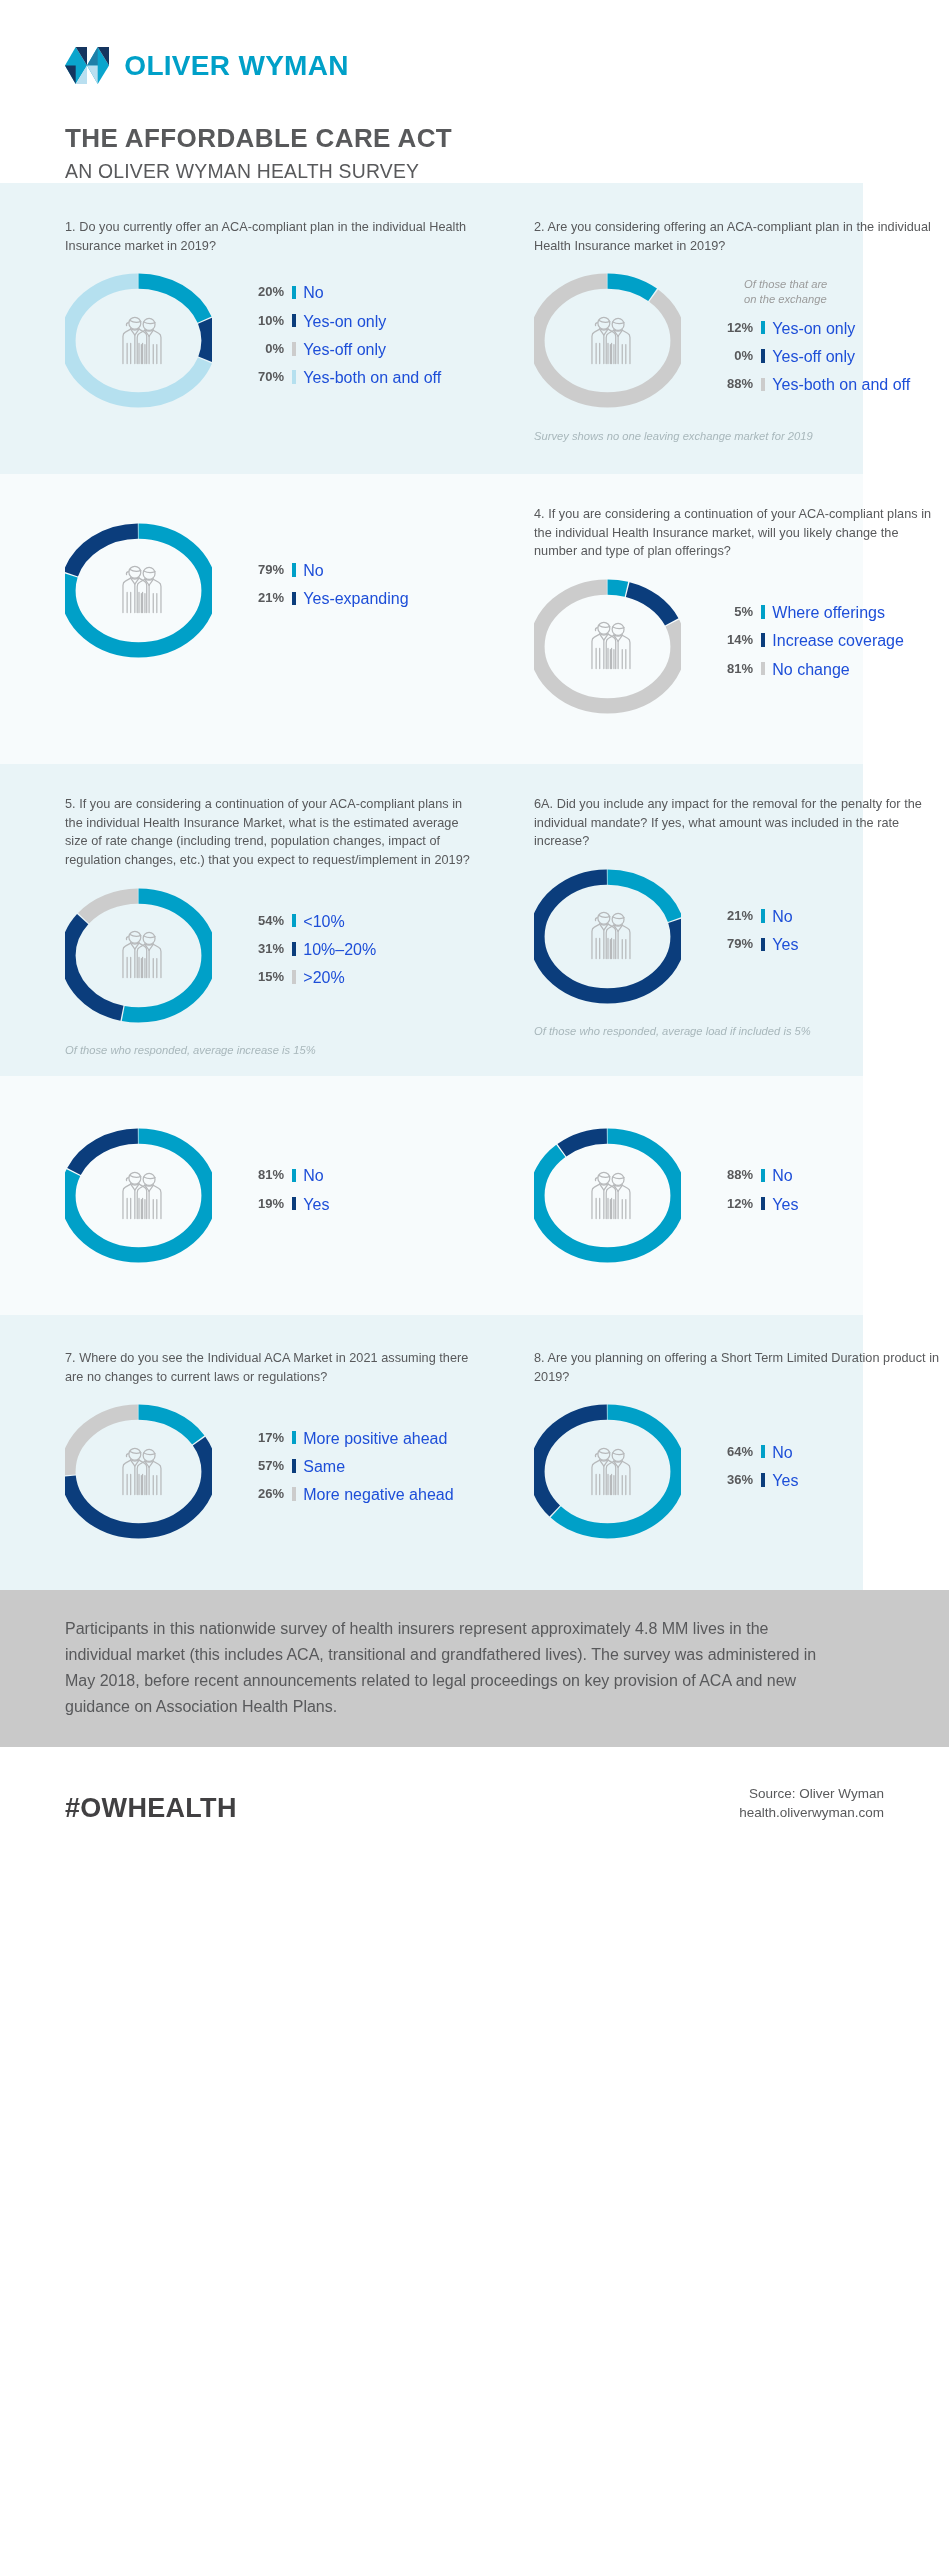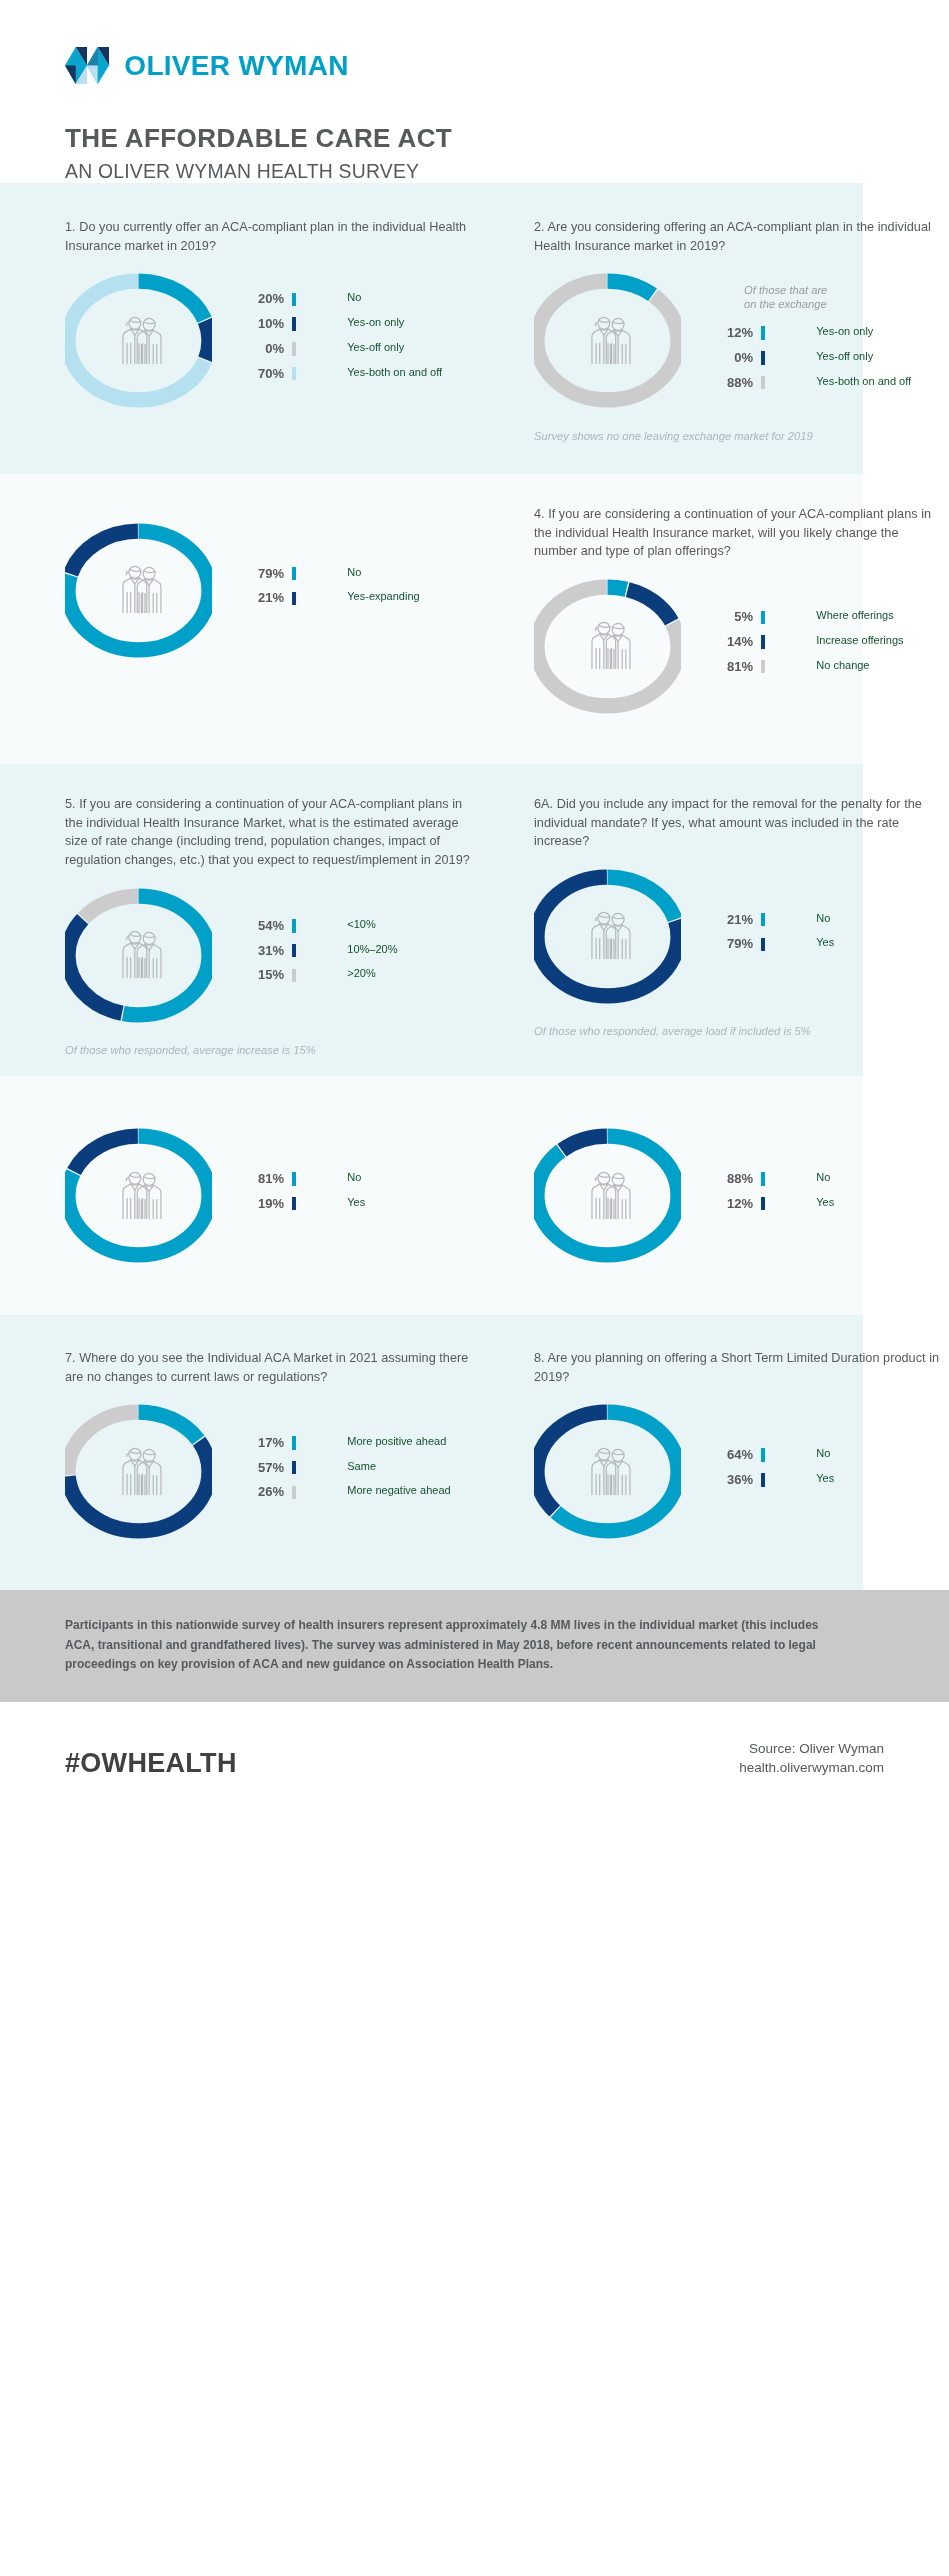--- a/index.html
+++ b/index.html
@@ -63,39 +63,37 @@
   }
   .legend-pct {
     width: 42px; text-align: right; font-size: 13px; font-weight: bold;
     color: #58595b; flex: none; line-height: 1.18;
   }
   .legend-swatch {
     width: 4.1px; min-height: 13.5px; margin: 1.2px 7px 0 8.2px; flex: none;
     border-radius: 0;
   }
   .legend-label {
-    font-size: 11px; color: #14532d; line-height: 1.18;
+    font-size: 16px; color: #1d4ed8; line-height: 1.18;
     font-weight: normal;
-    margin-left: 44px;
   }
 
   .footnote {
     font-style: italic; font-size: 11.2px; color: #a8b7bb;
     padding-top: 3.5px;
   }
 
   
   .disclaimer {
     background: #c9c9c9; padding: 26px 65px 27px 65px;
     margin-top: 0;
   }
   .disclaimer p {
-    font-size: 12px; line-height: 1.62; color: #58595b;
+    font-size: 16px; line-height: 1.62; color: #58595b;
     max-width: 760px;
-    font-weight: bold;
   }
 
   
   .footer {
     background: #ffffff; padding: 37px 65px 41px 65px;
     display: flex; align-items: flex-end; justify-content: space-between;
   }
   .hashtag {
     font-size: 27px; font-weight: bold; color: #414042;
     letter-spacing: 0.3px; line-height: 1;
@@ -322,21 +320,21 @@
             </div>
             <div class="legend">
               <div class="legend-item">
                 <div class="legend-pct">5%</div>
                 <div class="legend-swatch" style="background:#00a0c8"></div>
                 <div class="legend-label">Where offerings</div>
               </div>
               <div class="legend-item">
                 <div class="legend-pct">14%</div>
                 <div class="legend-swatch" style="background:#0b3d7c"></div>
-                <div class="legend-label">Increase offerings</div>
+                <div class="legend-label">Increase coverage</div>
               </div>
               <div class="legend-item">
                 <div class="legend-pct">81%</div>
                 <div class="legend-swatch" style="background:#cccccc"></div>
                 <div class="legend-label">No change</div>
               </div>
             </div>
           </div>
         </div>
       </div>

